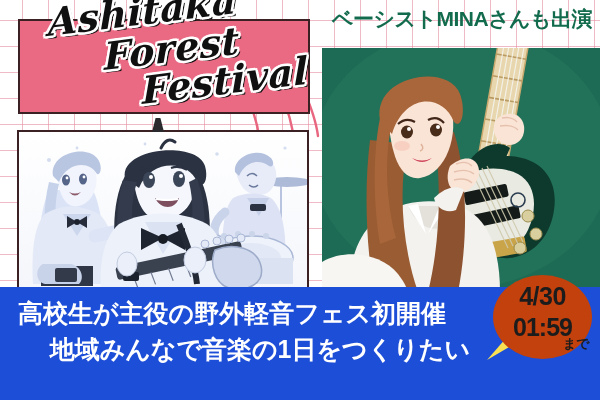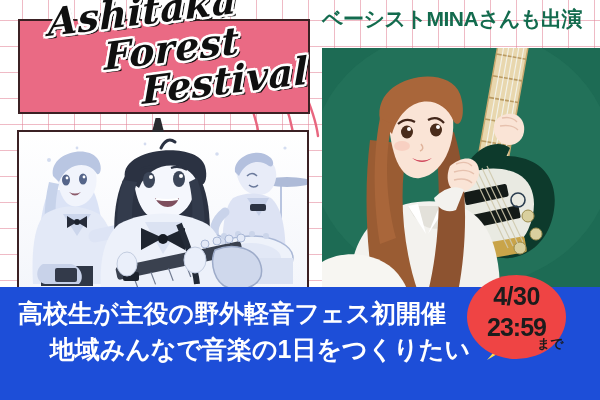--- a/index.html
+++ b/index.html
@@ -78,21 +78,21 @@
 
   
   .photo{
     position:absolute;left:322px;top:48px;width:278px;height:244px;
     background:#1d6b54;overflow:hidden;z-index:3;
   }
   .photo svg{display:block;}
 
   
   .headline{
-    position:absolute;left:322px;top:8px;z-index:5;
+    position:absolute;left:332px;top:8px;z-index:5;
     font-family:"Liberation Sans","DejaVu Sans",sans-serif;
     font-weight:700;font-size:21px;line-height:1;
     color:#136b4e;white-space:nowrap;letter-spacing:-0.5px;
   }
 
   
   .banner{
     position:absolute;left:0;top:287px;width:600px;height:113px;
     background:#1d4ed8;z-index:6;
   }
@@ -100,22 +100,22 @@
     position:absolute;left:0;top:9px;width:478px;
     color:#ffffff;font-weight:700;
     font-family:"Liberation Sans","DejaVu Sans",sans-serif;
     font-size:25px;line-height:1.42;letter-spacing:0px;
   }
   .bl1{text-align:center;padding-right:14px;}
   .bl2{text-align:right;padding-right:8px;padding-left:32px;}
 
   
   .bubble{
-    position:absolute;left:467px;top:275px;width:99px;height:84px;
-    background:#ef4444;border-radius:50%;z-index:8;
+    position:absolute;left:493px;top:275px;width:99px;height:84px;
+    background:#c2410c;border-radius:50%;z-index:8;
   }
   .bubble-tail{
     position:absolute;left:487px;top:330px;width:26px;height:30px;z-index:7;
   }
   .bubble-tail svg{display:block;}
   .bubble-date{
     position:absolute;left:0;top:9px;width:99px;text-align:center;
     font-family:"Liberation Sans","DejaVu Sans",sans-serif;
     font-weight:700;font-size:25px;line-height:1;color:#1c1c1c;
     letter-spacing:-0.5px;
@@ -419,17 +419,17 @@
   </div>
 
   <div class="bubble-tail">
     <svg width="26" height="30" viewBox="0 0 26 30">
       <path d="M26 0 L 0 30 L 24 16 Z" fill="#fae053"></path>
     </svg>
   </div>
 
   <div class="bubble">
     <div class="bubble-date">4/30</div>
-    <div class="bubble-time">23:59</div>
+    <div class="bubble-time">01:59</div>
     <div class="bubble-suffix">まで</div>
   </div>
 
 </div>
 
 </body></html>

